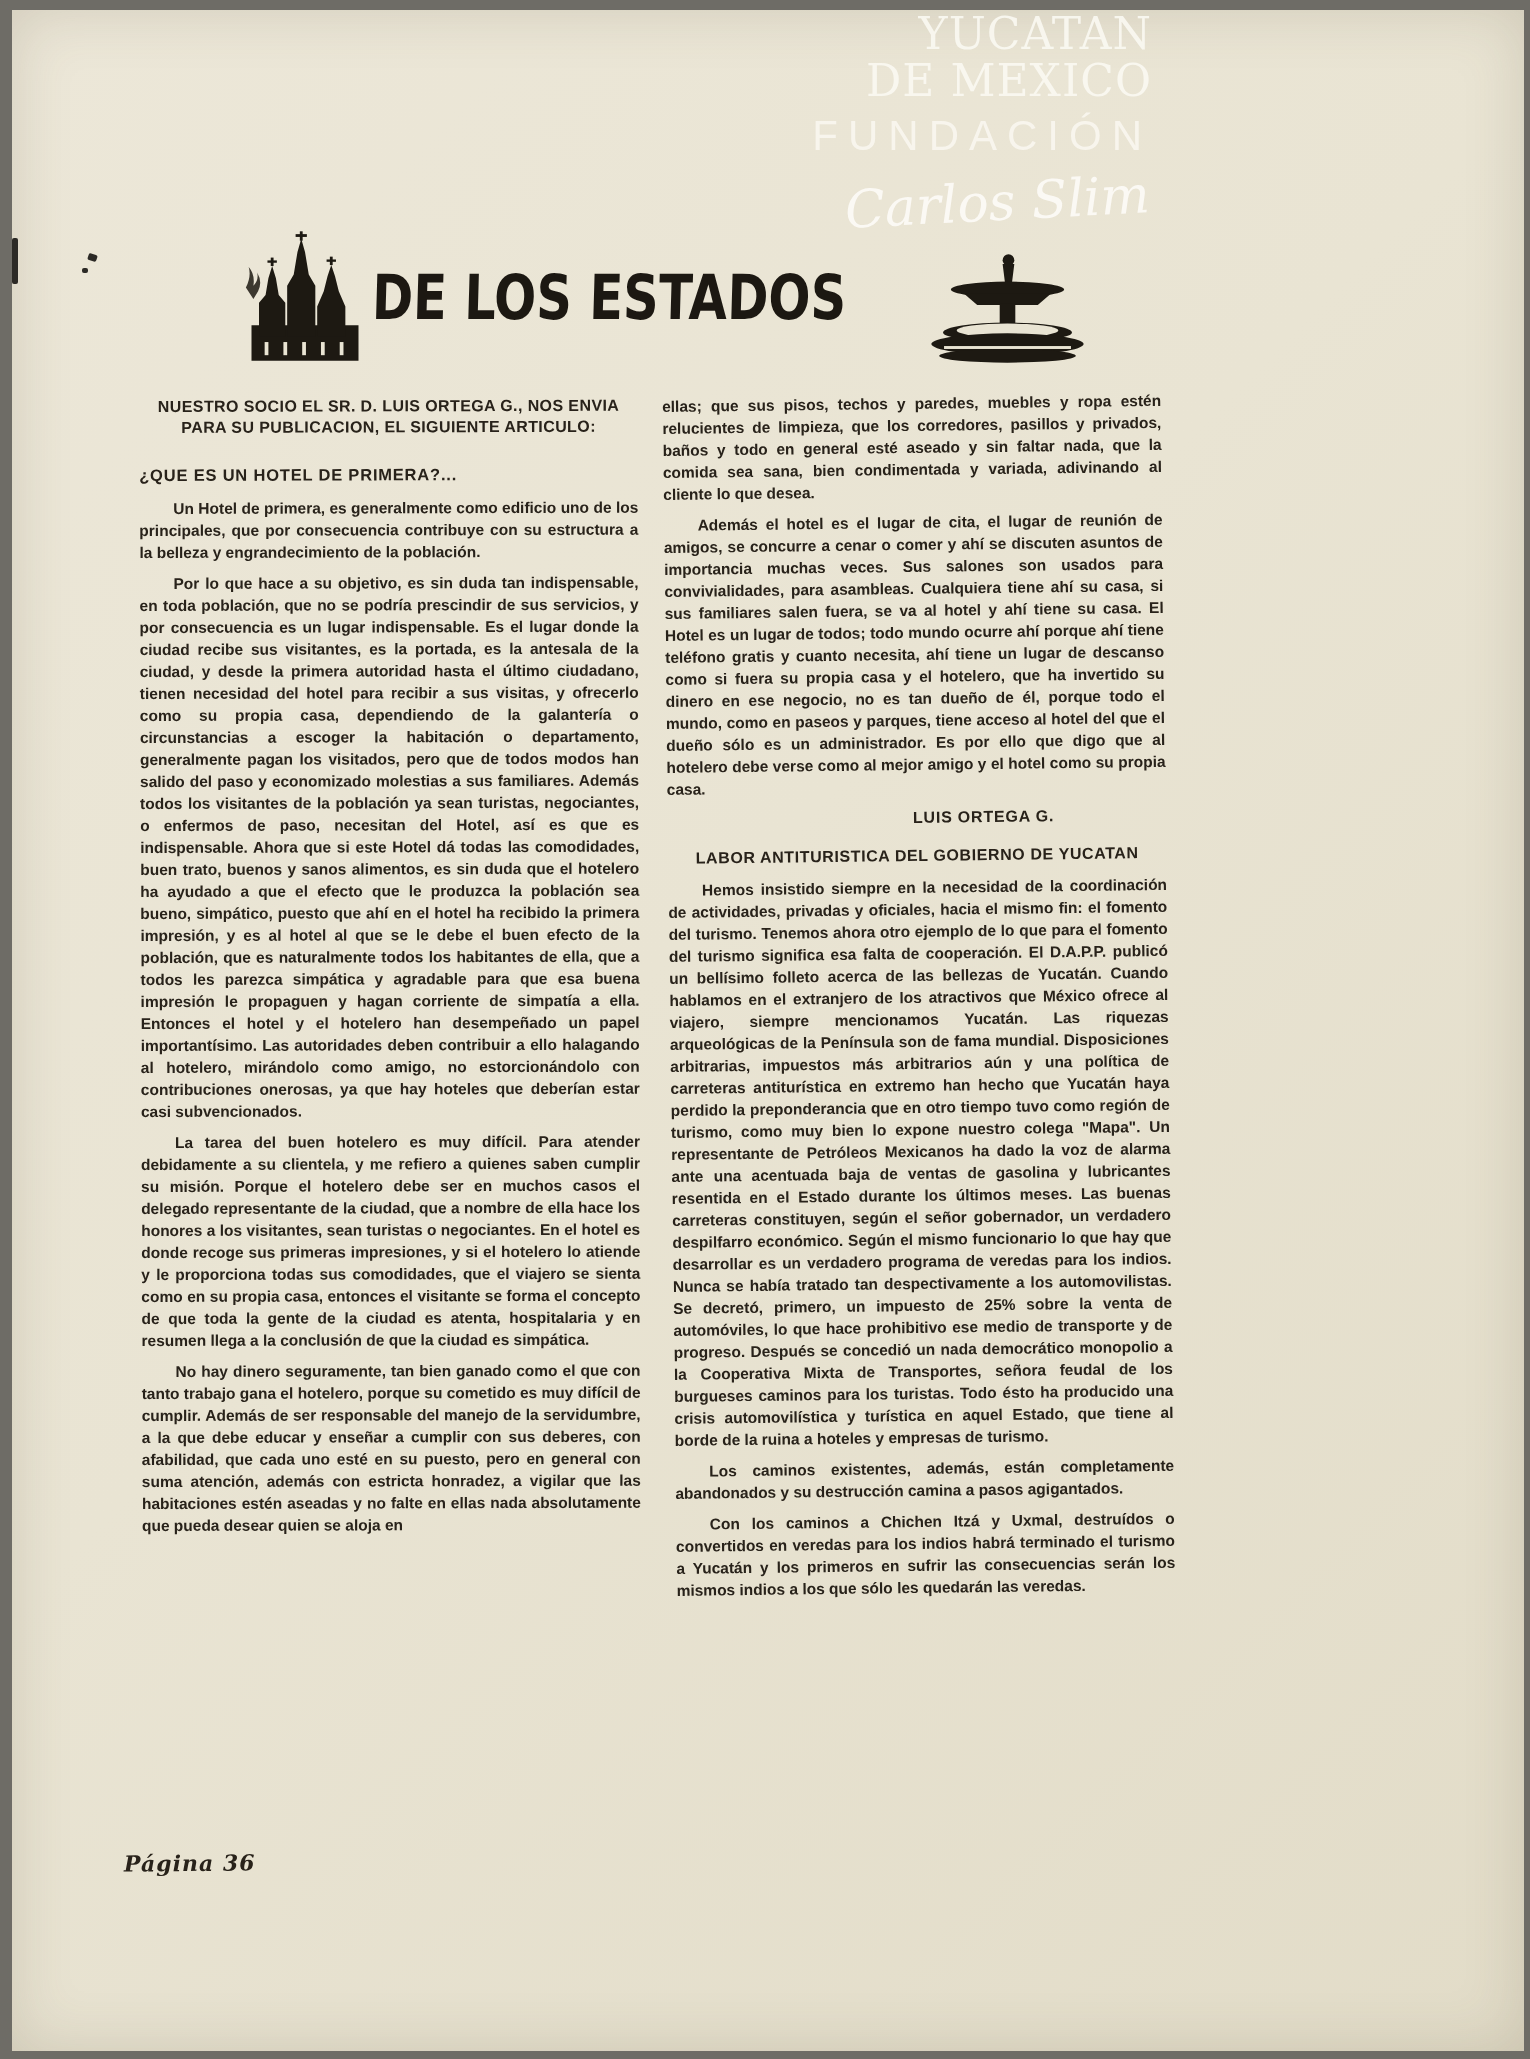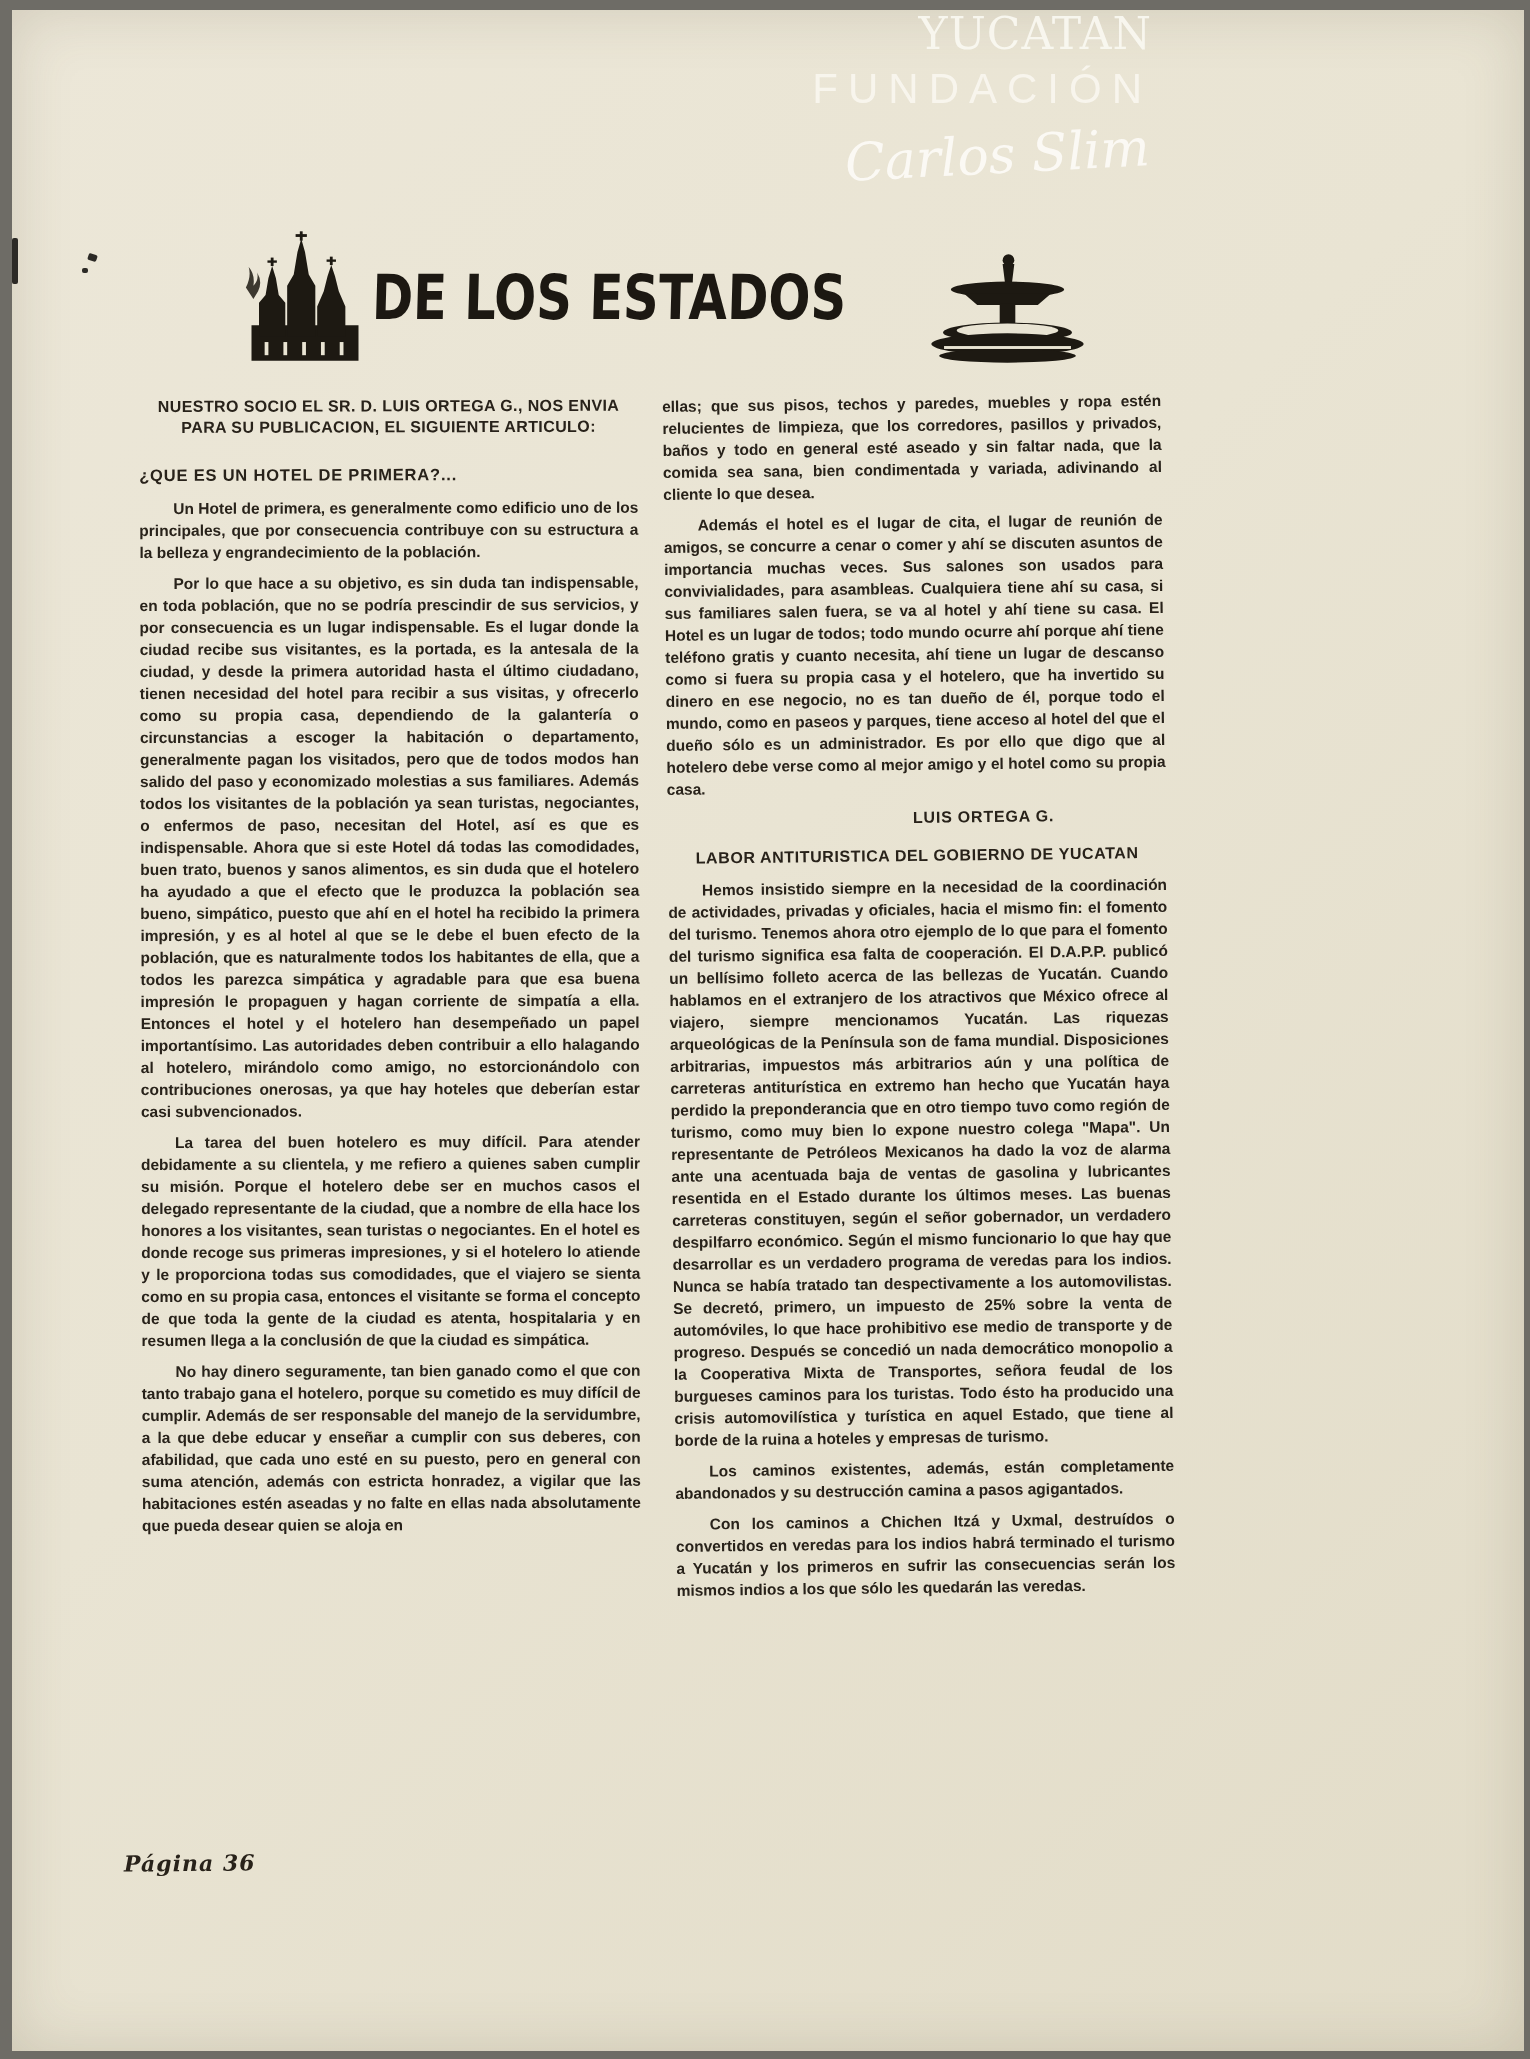--- a/index.html
+++ b/index.html
@@ -95,20 +95,21 @@
 <body>
 
 <div class="paper">
 
   <div class="edge-mark m1"></div>
   <div class="edge-mark m2"></div>
   <div class="edge-mark m3"></div>
 
   <div class="watermark">
     <div class="wm-line">YUCATAN</div>
+    <div class="wm-line">DE MEXICO</div>
     <div class="wm-foundation">FUNDACIÓN</div>
     <div class="wm-signature">Carlos Slim</div>
   </div>
 
   <div class="masthead">
     <svg class="church-svg" viewBox="0 0 130 140">
       <path class="ink" d="M8 138 V100 H122 V138 Z"></path>
       <path class="ink" d="M16 112 V76 L23 68 L26 50 L30 37 L34 50 L37 68 L44 76 V112 Z"></path>
       <path class="ink" d="M46 112 V58 L53 46 L57 22 L61 8 L65 22 L69 46 L76 58 V112 Z"></path>
       <path class="ink" d="M78 112 V80 L85 64 L89 48 L93 36 L97 48 L101 64 L108 80 V112 Z"></path>

